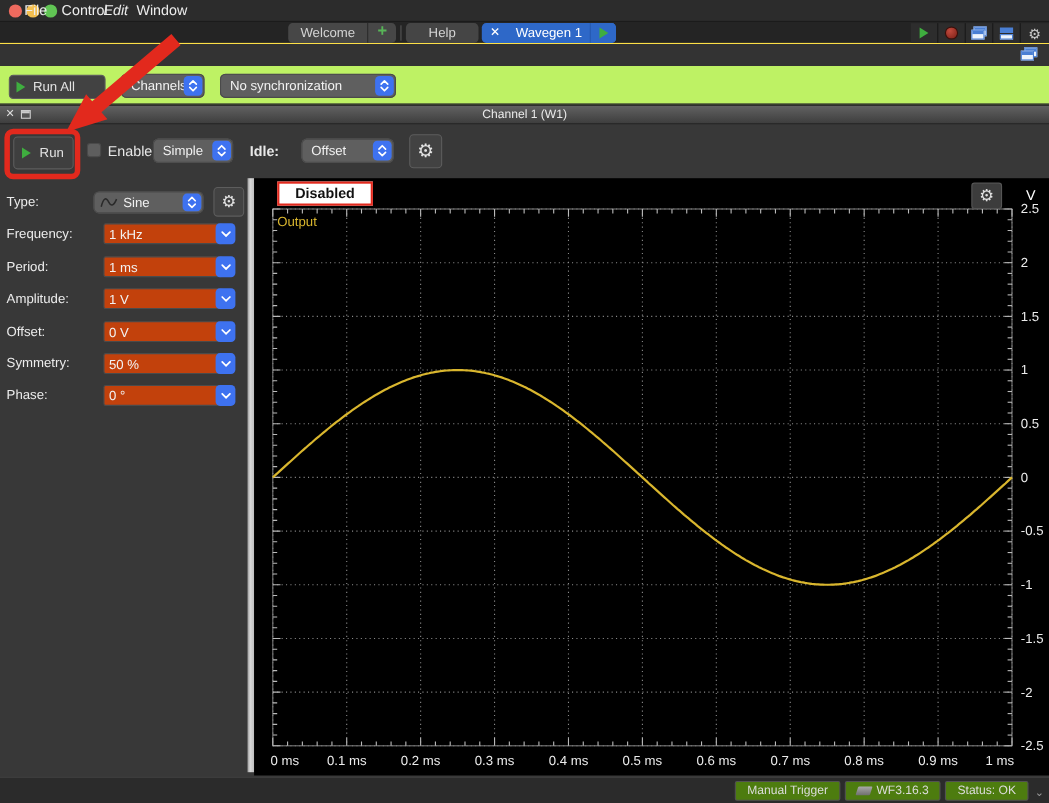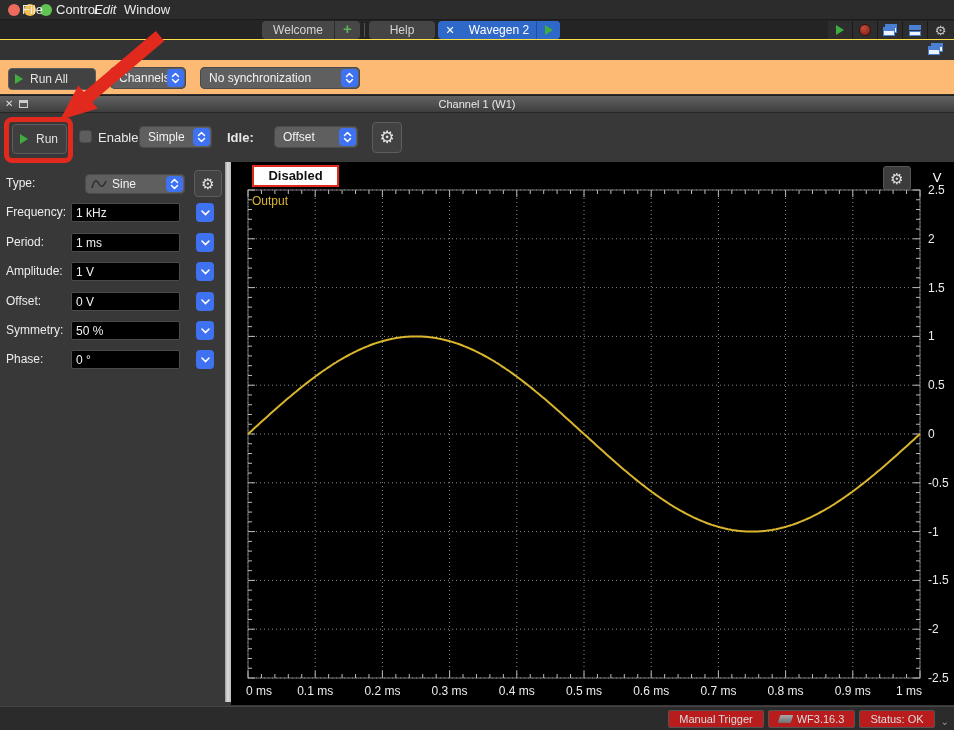--- a/index.html
+++ b/index.html
@@ -39,21 +39,21 @@
   .win-ico::before { content:""; position:absolute; left:0; top:0; right:0; height:3px; background:#4a7fd4; }
   .win-ico.back { position:absolute; }
   .gear { color:#c8c8c8; font-size:13px; line-height:1; }
 
   
   #menubar { left:0; top:40px; width:954px; height:20px; background:#333; }
   .menu-item { position:absolute; top:2px; height:16px; line-height:16px; font-size:13px; color:#ececec; }
   #menu-windows-icon { left:928px; top:43px; }
 
   
-  #toolbar { left:0; top:60px; width:954px; height:35px; background:#fdba74; border-bottom:1px solid #2e2e2e; }
+  #toolbar { left:0; top:60px; width:954px; height:35px; background:#bef264; border-bottom:1px solid #2e2e2e; }
   .btn { background:#424242; border:1px solid #5d5d5d; border-radius:4px; color:#e2e2e2;
          display:flex; align-items:center; font-size:12px; }
   #run-all-btn { position:absolute; left:8px; top:8px; width:88px; height:22px; padding-left:6px; gap:7px; }
   .mac-select { position:absolute; background:#5f5f5f; border-radius:5px; color:#f2f2f2; font-size:12px;
                 display:flex; align-items:center; padding:0 22px 0 9px; height:22px; box-shadow:0 0 0 1px #4a4a4a inset; }
   .stepper { position:absolute; right:2px; top:2px; bottom:2px; width:17px; background:#3e72f0; border-radius:4px;
              display:flex; flex-direction:column; align-items:center; justify-content:center; }
   #channels-select { left:110px; top:7px; width:76px; }
   #sync-select { left:200px; top:7px; width:160px; }
 
@@ -71,21 +71,21 @@
   #enable-label { left:98px; top:130px; font-size:13px; color:#e8e8e8; }
   #mode-select { left:139px; top:126px; width:73px; }
   #idle-label { left:227px; top:130px; font-size:13px; font-weight:bold; color:#e8e8e8; }
   #idle-select { left:274px; top:126px; width:84px; }
   #idle-gear-btn { position:absolute; left:372px; top:122px; width:30px; height:31px; justify-content:center; }
   #idle-gear-btn .gear { font-size:17px; color:#e4e4e4; }
 
   
   .prow { position:absolute; left:0; width:225px; height:20px; }
   .plabel { position:absolute; left:6px; top:2px; font-size:12px; color:#ececec; }
-  .pfield { position:absolute; left:71px; top:0; width:109px; height:19px; background:#000000;
+  .pfield { position:absolute; left:94px; top:0; width:109px; height:19px; background:#c2410c;
             border:1px solid #4b4b4b; border-radius:2px; color:#f2f2f2; font-size:12px;
             padding:0 4px; font-family:"Liberation Sans","DejaVu Sans",sans-serif; }
   .chev-btn { position:absolute; left:196px; top:0; width:18px; height:19px; background:#3e72f0; border-radius:4px;
               display:flex; align-items:center; justify-content:center; }
   #type-select { left:85px; top:0; width:100px; height:20px; gap:5px; padding-left:6px; }
   #type-gear-btn { position:absolute; left:194px; top:-4px; width:28px; height:27px; justify-content:center; }
   #type-gear-btn .gear { font-size:15px; color:#e4e4e4; }
 
   
   #splitter { left:225px; top:162px; width:6px; height:540px; background:linear-gradient(90deg,#9a9a9a,#d9d9d9 40%,#bfbfbf); }
@@ -95,21 +95,21 @@
   #disabled-box { left:252px; top:165px; width:87px; height:22px; background:#fff; border:2px solid #e2291d;
                   color:#111; font-weight:bold; font-size:13px; text-align:center; line-height:18px; }
   #plot-gear-btn { position:absolute; left:883px; top:166px; width:28px; height:24px; background:#3c3c3c;
                    border:1px solid #555; border-radius:3px; display:flex; align-items:center; justify-content:center; }
   #plot-gear-btn .gear { font-size:15px; color:#e0e0e0; }
   #unit-label { left:924px; top:170px; width:26px; text-align:center; color:#fff; font-size:13px; }
 
   
   #statusbar { left:0; top:706px; width:954px; height:24px; background:#2b2b2b; border-top:1px solid #454545;
                display:flex; align-items:center; justify-content:flex-end; gap:4px; padding-right:3px; }
-  .sbtn { height:18px; background:#b91c1c; border:1px solid #525252; border-radius:2px; color:#dcdcdc;
+  .sbtn { height:18px; background:#4d7c0f; border:1px solid #525252; border-radius:2px; color:#dcdcdc;
           font-size:11px; display:flex; align-items:center; padding:0 10px; gap:5px; }
   .flag-ico { width:13px; height:8px; background:linear-gradient(#a9a9a9,#6f6f6f); transform:skewX(-18deg); border-radius:1px; }
   #status-chevron { color:#9a9a9a; font-size:10px; margin:6px 2px 0 2px; }
 
   
   #annot-box { left:4px; top:117px; width:69px; height:46px; border:5px solid #e2291d; border-radius:8px; pointer-events:none; z-index:40; }
   #annot-arrow { left:0; top:0; pointer-events:none; z-index:41; }
 
   .chev-svg { display:block; }
 </style>
@@ -122,21 +122,21 @@
   <span class="light" id="light-max"></span>
 </div>
 
 <div class="abs" id="tabbar">
   <div class="tab" id="tab-welcome">Welcome</div>
   <div class="tab" id="tab-add">+</div>
   <div class="abs" id="tab-sep"></div>
   <div class="tab" id="tab-help">Help</div>
   <div class="tab" id="tab-wavegen">
     <span class="x">✕</span>
-    <span class="lbl">Wavegen 2</span>
+    <span class="lbl">Wavegen 1</span>
     <span class="playseg">
         <span class="tri-green"></span>
       </span>
   </div>
   <div id="global-controls" class="abs">
     <span class="cell">
         <span class="tri-green"></span>
       </span>
     <span class="cell">
         <span class="stop-circle"></span>

